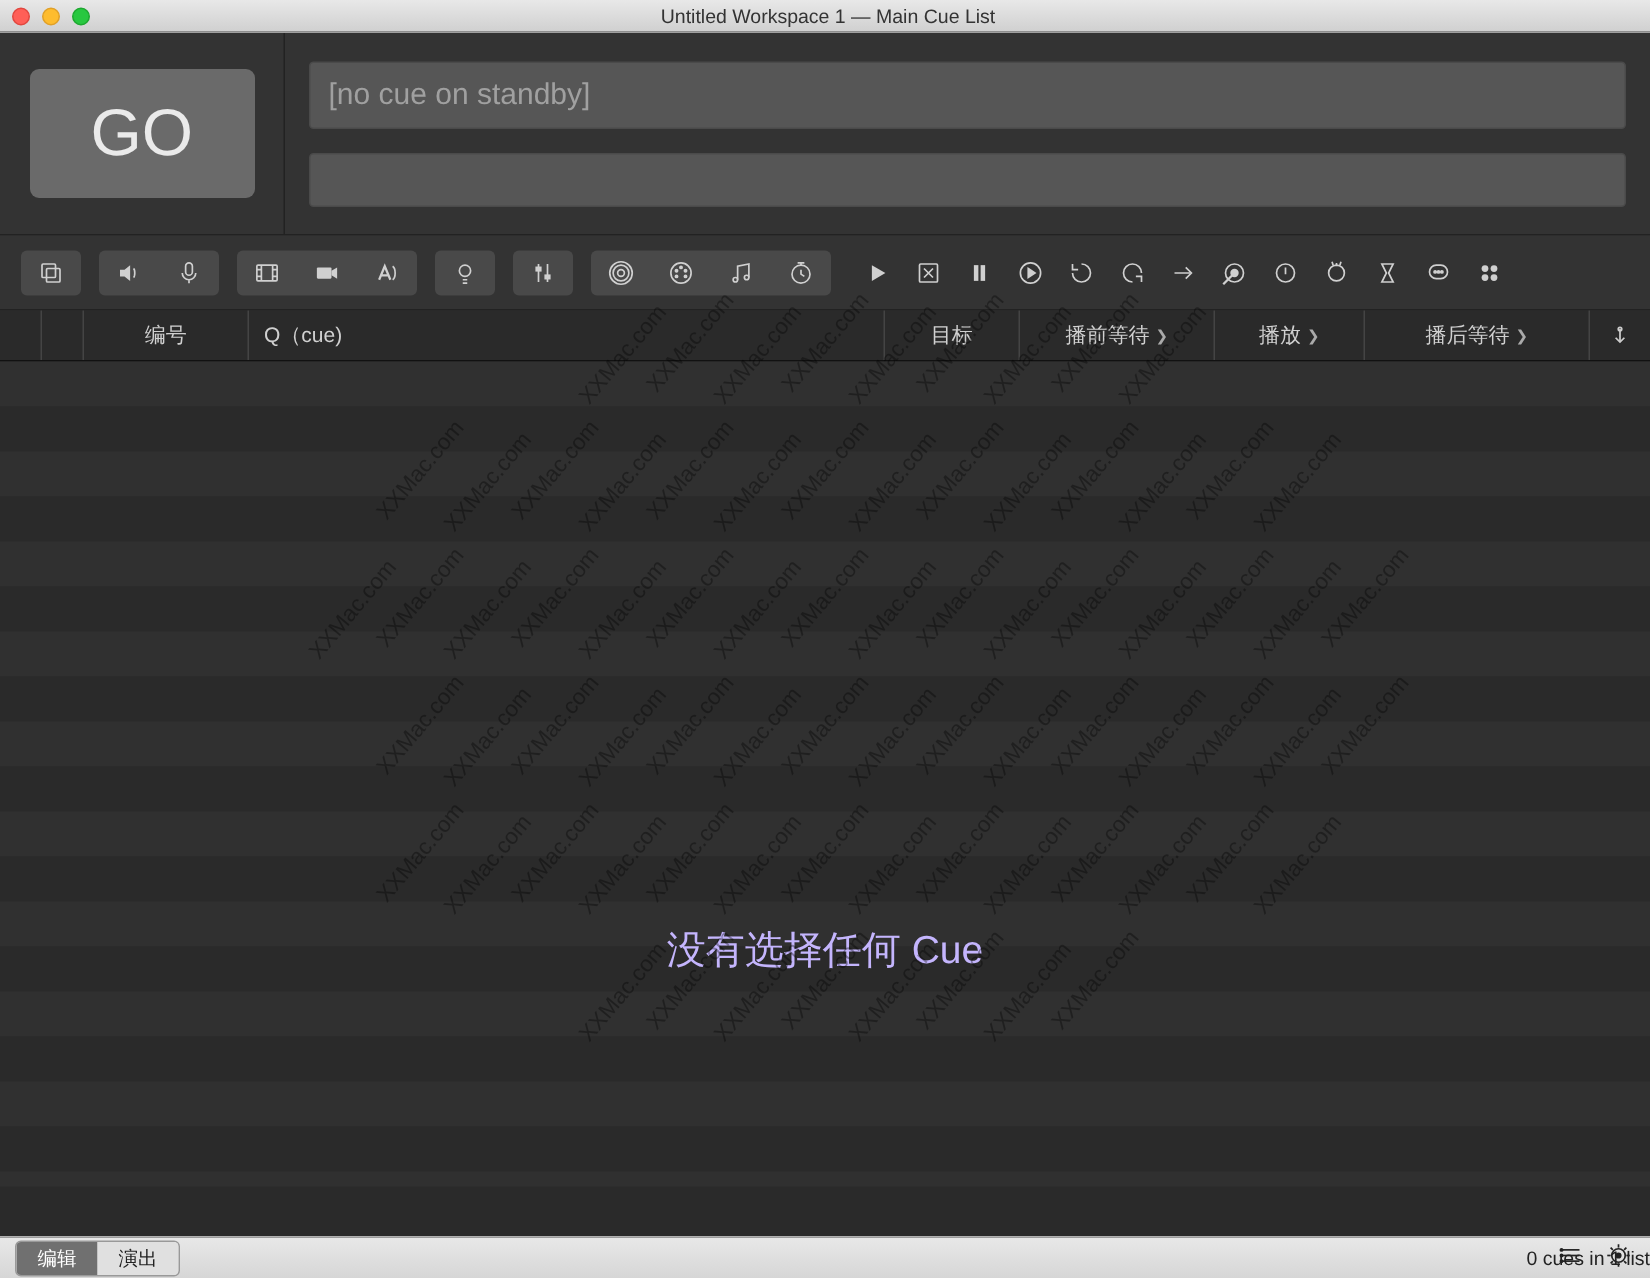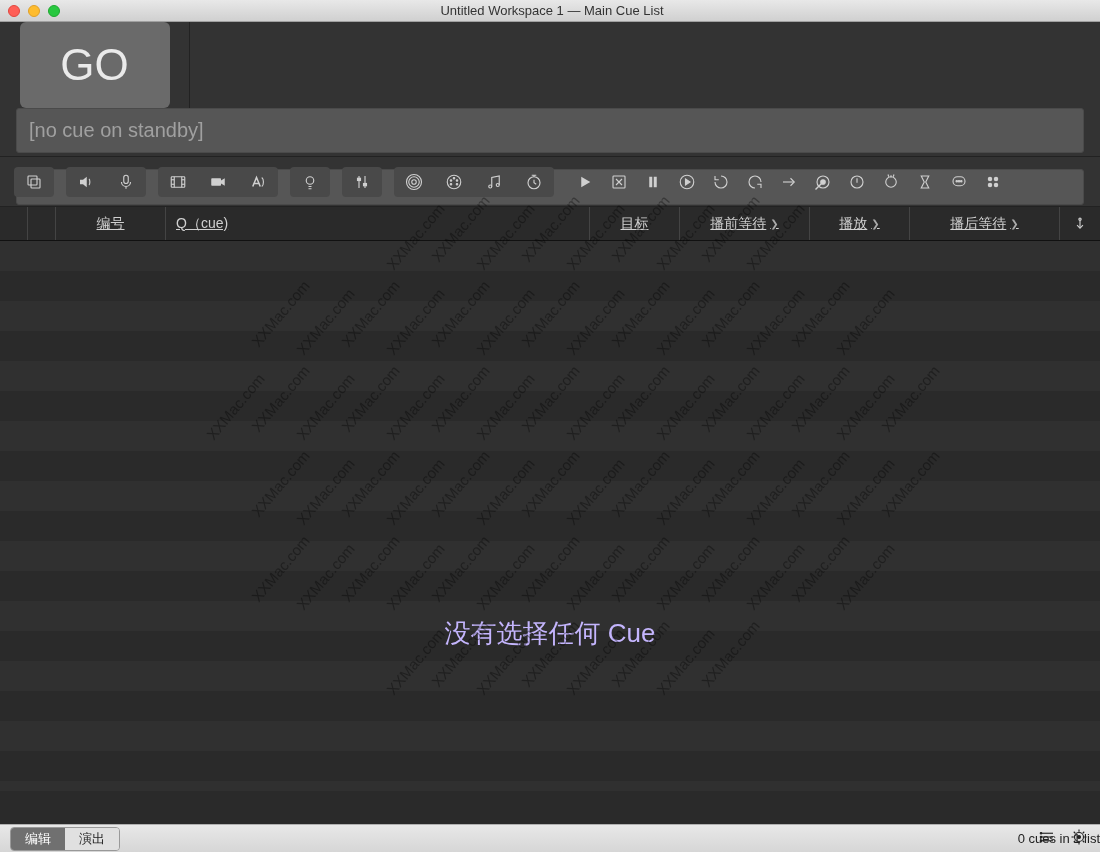--- a/index.html
+++ b/index.html
@@ -23,21 +23,20 @@
   position: absolute; left: 4px; right: 0; text-align: center;
   font-size: 13px; color: #333; pointer-events: none;
 }
 
 
 .top-area {
   height: 135px;
   display: flex;
   background: #333333;
   border-bottom: 1px solid #222;
-  flex-direction: column;
 }
 .go-block {
   width: 190px;
   display: flex; align-items: center; justify-content: center;
   border-right: 1px solid #222;
 }
 .go-btn {
   width: 150px; height: 86px;
   background: #6a6a6a;
   border-radius: 6px;
@@ -98,21 +97,20 @@
   border-bottom: 1px solid #111;
   display: flex;
   align-items: center;
   color: #d0d0d0;
   font-size: 14px;
 }
 .col {
   height: 100%; display: flex; align-items: center; justify-content: center;
   border-right: 1px solid #444;
   position: relative;
-  text-decoration: underline;
 }
 .col:last-child { border-right: none; }
 .col .chev { margin-left: 4px; font-size: 10px; color: #aaa; }
 .col-flag { width: 28px; }
 .col-num { width: 110px; }
 .col-q { flex: 1; justify-content: flex-start; padding-left: 10px; text-align: right; }
 .col-target { width: 90px; }
 .col-prewait { width: 130px; justify-content: center; }
 .col-action { width: 100px; }
 .col-postwait { width: 150px; }

